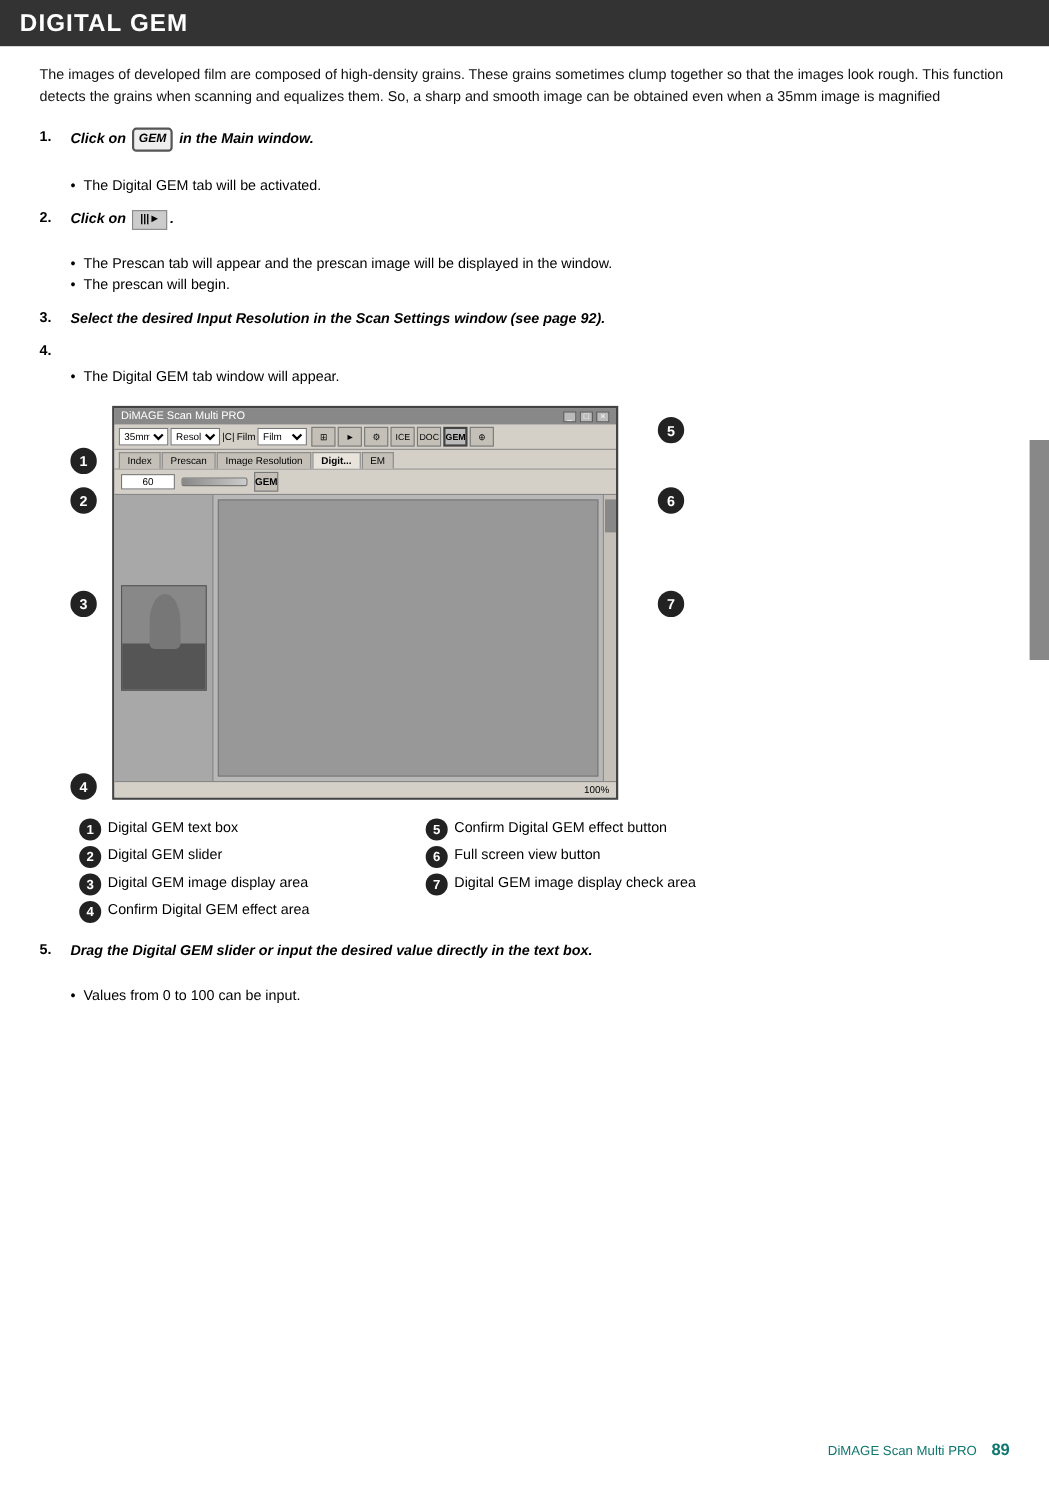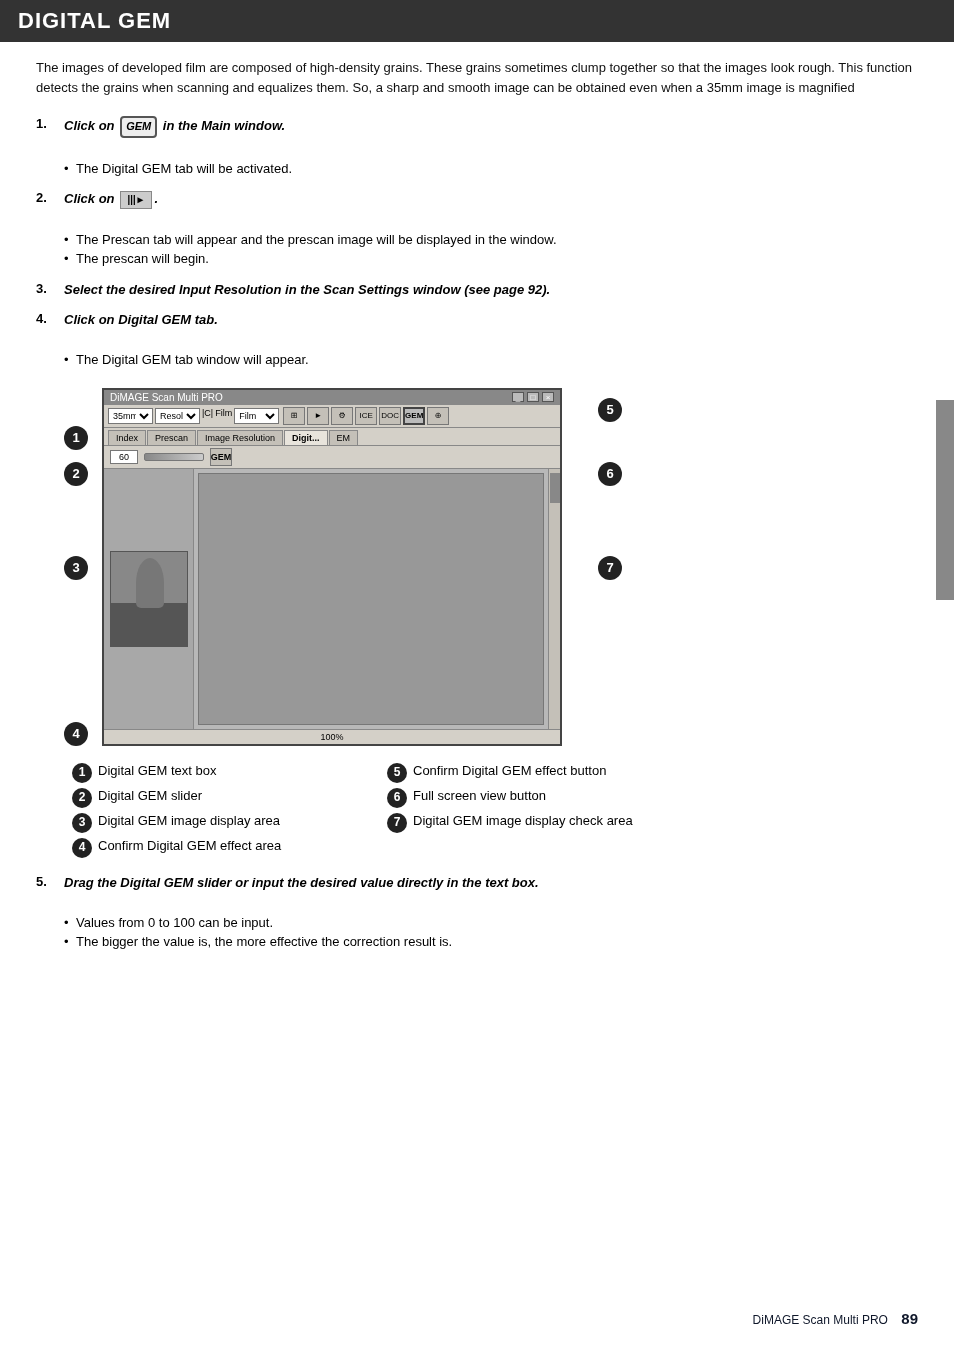--- a/index.html
+++ b/index.html
@@ -135,21 +135,21 @@
     .win-toolbar {
       background: #d4d0c8;
       border-bottom: 1px solid #888;
       padding: 2px 4px;
       display: flex;
       align-items: center;
       gap: 4px;
       flex-wrap: wrap;
     }
     .tb-group {
-      display: flex; gap: 2px; align-items: flex-start;
+      display: flex; gap: 2px; align-items: center;
     }
     .tb-btn {
       border: 1px solid #777;
       background: #c4c0b8;
       width: 22px; height: 18px;
       font-size: 8px;
       display: flex; align-items: center; justify-content: center;
     }
     .tb-select {
       border: 1px solid #777;
@@ -195,21 +195,21 @@
       border-bottom: 1px solid #888;
       padding: 2px 6px;
       display: flex;
       align-items: center;
       gap: 6px;
       font-size: 9px;
     }
     .gem-value-box {
       border: 1px solid #777;
       background: #fff;
-      width: 28px;
+      width: 49px;
       height: 14px;
       font-size: 9px;
       display: flex; align-items: center; justify-content: center;
     }
     .gem-slider-mini {
       width: 60px;
       height: 8px;
       border: 1px solid #777;
       background: linear-gradient(to right, #888, #ccc);
       border-radius: 2px;
@@ -278,21 +278,21 @@
       margin-top: 4px;
     }
 
     
     .win-status {
       background: #d4d0c8;
       border-top: 1px solid #888;
       padding: 2px 6px;
       font-size: 9px;
       display: flex;
-      justify-content: center;
+      justify-content: flex-end;
     }
 
     
     .callout {
       position: absolute;
       width: 24px;
       height: 24px;
       border-radius: 50%;
       background: #222;
       color: #fff;
@@ -342,21 +342,21 @@
       height: 200px;
       background: #888;
     }
 
     
     .page-footer {
       position: absolute;
       bottom: 24px;
       right: 36px;
       font-size: 12px;
-      color: #0f172a;
+      color: #0f766e;
     }
   </style>
 </head>
 <body>
 
 <div class="right-accent" style="top:400px;"></div>
 
 <div class="page-header">
   <h1>DIGITAL GEM</h1>
 </div>
@@ -393,21 +393,20 @@
   <div class="step">
     <span class="step-num">3.</span>
     <div class="step-content">
       <div class="step-title">Select the desired Input Resolution in the Scan Settings window (see page 92).</div>
     </div>
   </div>
 
   <div class="step">
     <span class="step-num">4.</span>
     <div class="step-content">
-      <div class="step-title">Click on Digital GEM tab.</div>
       <ul class="step-bullets">
         <li>The Digital GEM tab window will appear.</li>
       </ul>
     </div>
   </div>
 
   <div class="screenshot-container">
 
     <div class="callout" style="left:-8px; top:38px; font-size:13px;">
       <span>1</span>
@@ -549,21 +548,20 @@
     </div>
 
   </div>
 
   <div class="step">
     <span class="step-num">5.</span>
     <div class="step-content">
       <div class="step-title">Drag the Digital GEM slider or input the desired value directly in the text box.</div>
       <ul class="step-bullets">
         <li>Values from 0 to 100 can be input.</li>
-        <li>The bigger the value is, the more effective the correction result is.</li>
       </ul>
     </div>
   </div>
 
 </div>
 
 <div class="page-footer">
   <span>DiMAGE Scan Multi PRO</span>
   &nbsp;&nbsp;
   <span style="font-size:15px; font-weight:bold;">89</span>

